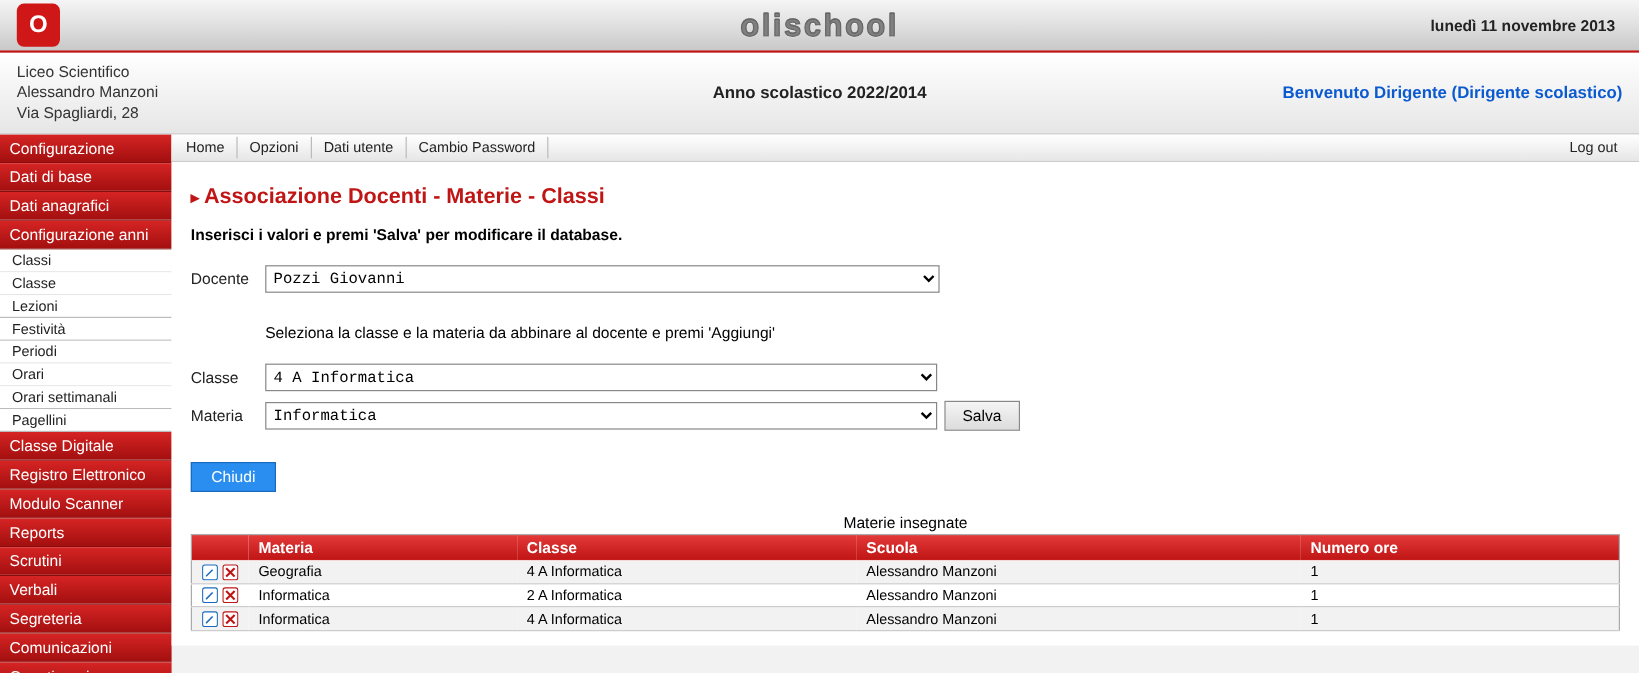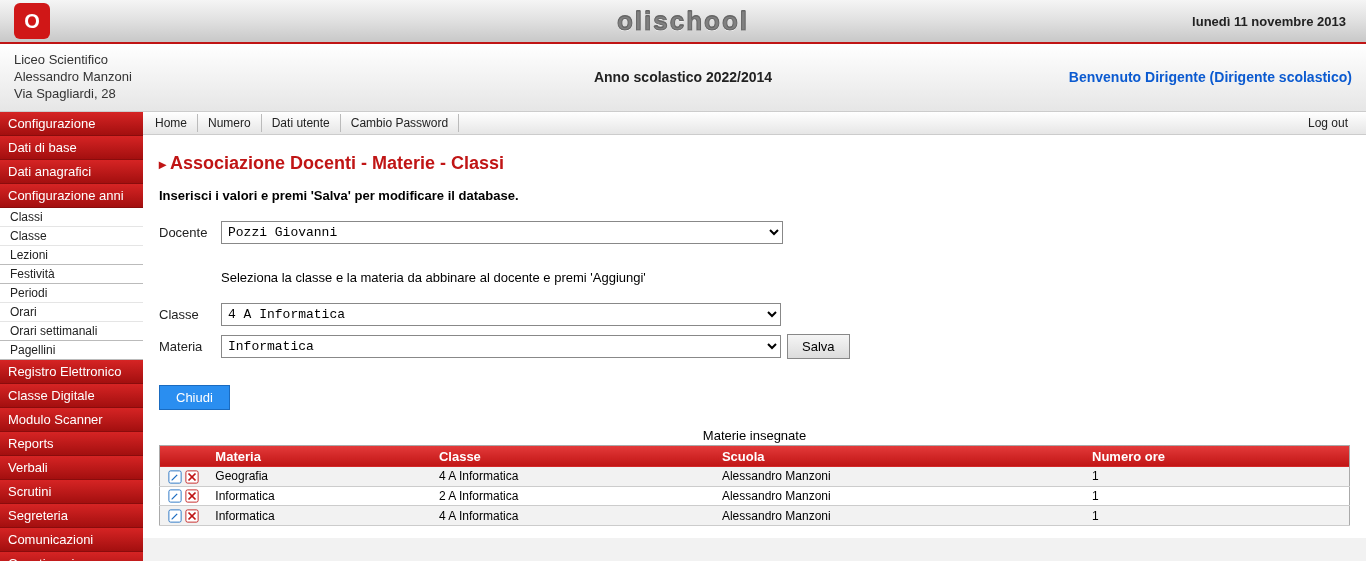--- a/index.html
+++ b/index.html
@@ -209,35 +209,35 @@
       <div class="section">Dati anagrafici</div>
       <div class="section">Configurazione anni</div>
       <div class="item">Classi</div>
       <div class="item">Classe</div>
       <div class="item group-sep">Lezioni</div>
       <div class="item group-sep">Festività</div>
       <div class="item">Periodi</div>
       <div class="item">Orari</div>
       <div class="item group-sep">Orari settimanali</div>
       <div class="item group-sep">Pagellini</div>
+      <div class="section">Classe Digitale</div>
       <div class="section">Registro Elettronico</div>
-      <div class="section">Classe Digitale</div>
       <div class="section">Modulo Scanner</div>
       <div class="section">Reports</div>
+      <div class="section">Scrutini</div>
       <div class="section">Verbali</div>
-      <div class="section">Scrutini</div>
       <div class="section">Segreteria</div>
       <div class="section">Comunicazioni</div>
       <div class="section">Questionari</div>
     </div>
 
   <div class="main">
     <div class="menubar" id="menubar">
         <span class="m">Home</span>
-        <span class="m">Numero</span>
+        <span class="m">Opzioni</span>
         <span class="m">Dati utente</span>
         <span class="m">Cambio Password</span>
         <span class="spacer"></span>
         <span class="m" style="border-right: none;">Log out</span>
       </div>
 
     <div class="content">
       <div class="page-title">Associazione Docenti - Materie - Classi</div>
       <div class="instructions">Inserisci i valori e premi 'Salva' per modificare il database.</div>
 

